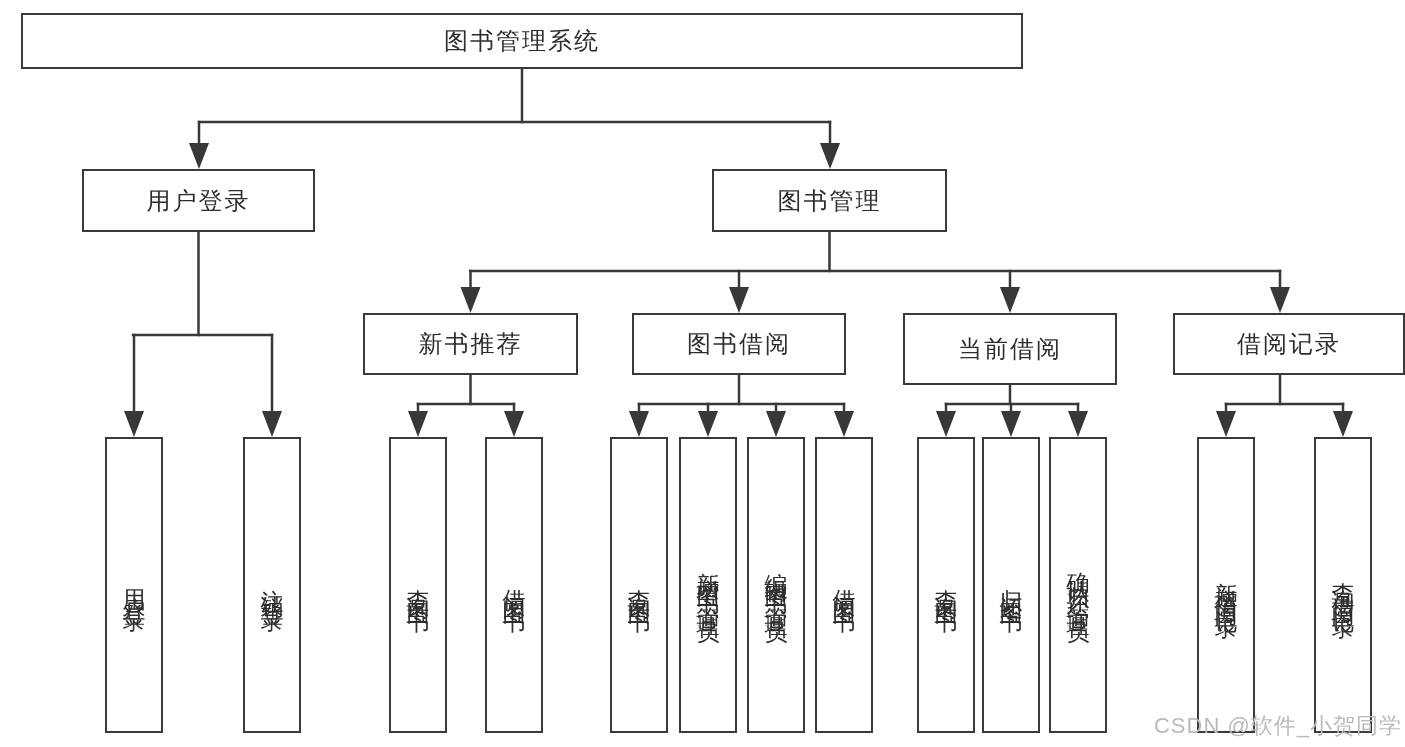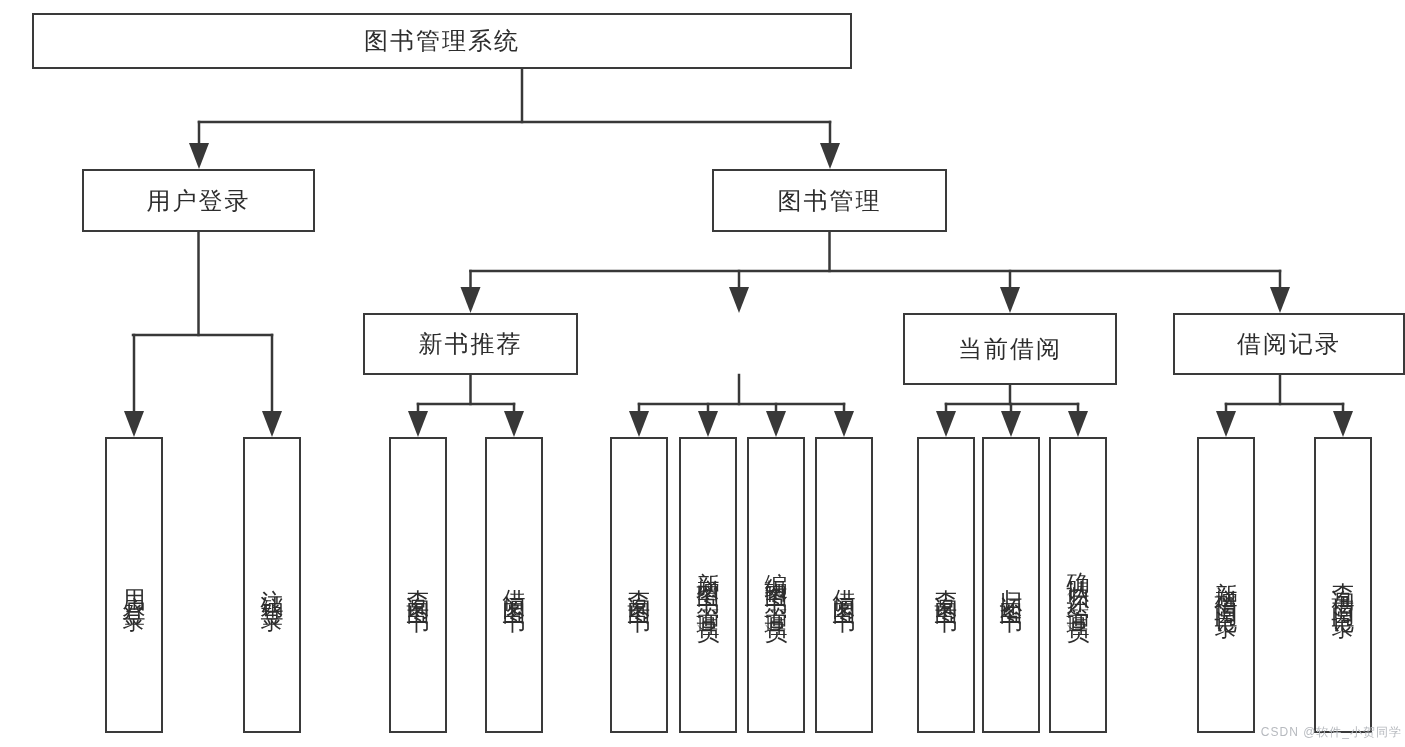--- a/index.html
+++ b/index.html
@@ -45,21 +45,21 @@
   }
   .leaf .lbl {
     writing-mode: vertical-rl;
     text-orientation: mixed;
     white-space: nowrap;
   }
   .watermark {
     position: absolute;
     right: 3px;
     bottom: 6px;
-    font-size: 12px;
+    font-size: 22px;
     letter-spacing: 1px;
     color: #b7babf;
     z-index: 5;
   }
 </style>
 </head>
 <body>
 
 <div class="canvas">
 
@@ -122,34 +122,37 @@
       <polygon points="766,411 786,411 776,437"></polygon>
       <polygon points="834,411 854,411 844,437"></polygon>
       <polygon points="936,411 956,411 946,437"></polygon>
       <polygon points="1001,411 1021,411 1011,437"></polygon>
       <polygon points="1068,411 1088,411 1078,437"></polygon>
       <polygon points="1216,411 1236,411 1226,437"></polygon>
       <polygon points="1333,411 1353,411 1343,437"></polygon>
     </g>
   </svg>
 
-  <div class="box" style="left:32px;top:13px;width:820px;height:56px">
+  <div class="box" style="left:21px;top:13px;width:1002px;height:56px">
     <span class="lbl">图书管理系统</span>
   </div>
 
   <div class="box" style="left:82px;top:169px;width:233px;height:63px">
     <span class="lbl">用户登录</span>
   </div>
   <div class="box" style="left:712px;top:169px;width:235px;height:63px">
     <span class="lbl">图书管理</span>
   </div>
 
   <div class="box" style="left:363px;top:313px;width:215px;height:62px">
     <span class="lbl">新书推荐</span>
   </div>
+  <div class="box" style="left:632px;top:313px;width:214px;height:62px">
+    <span class="lbl">图书借阅</span>
+  </div>
   <div class="box" style="left:903px;top:313px;width:214px;height:72px">
     <span class="lbl">当前借阅</span>
   </div>
   <div class="box" style="left:1173px;top:313px;width:232px;height:62px">
     <span class="lbl">借阅记录</span>
   </div>
 
   <div class="box leaf" style="left:105px;top:437px;width:58px;height:296px">
     <span class="lbl">用户登录</span>
   </div>

